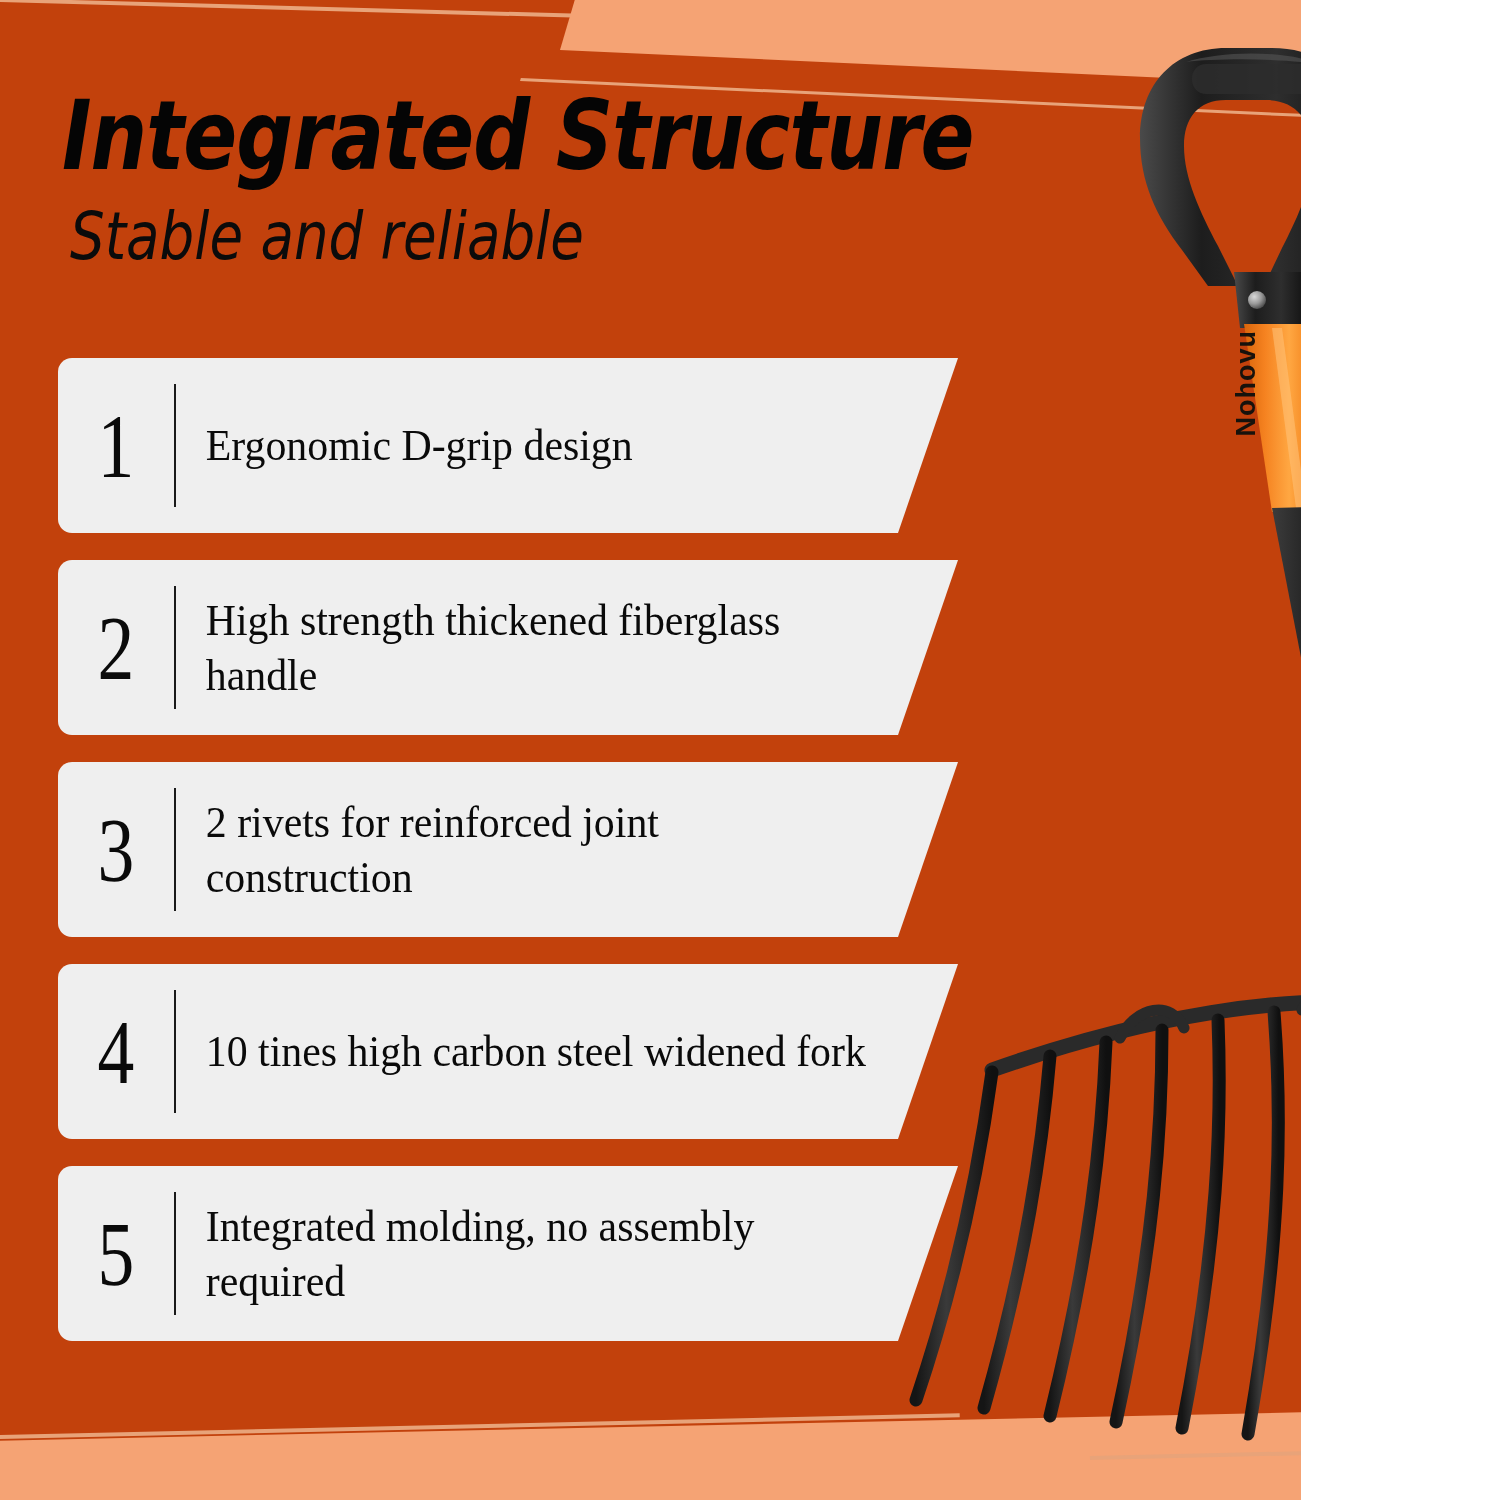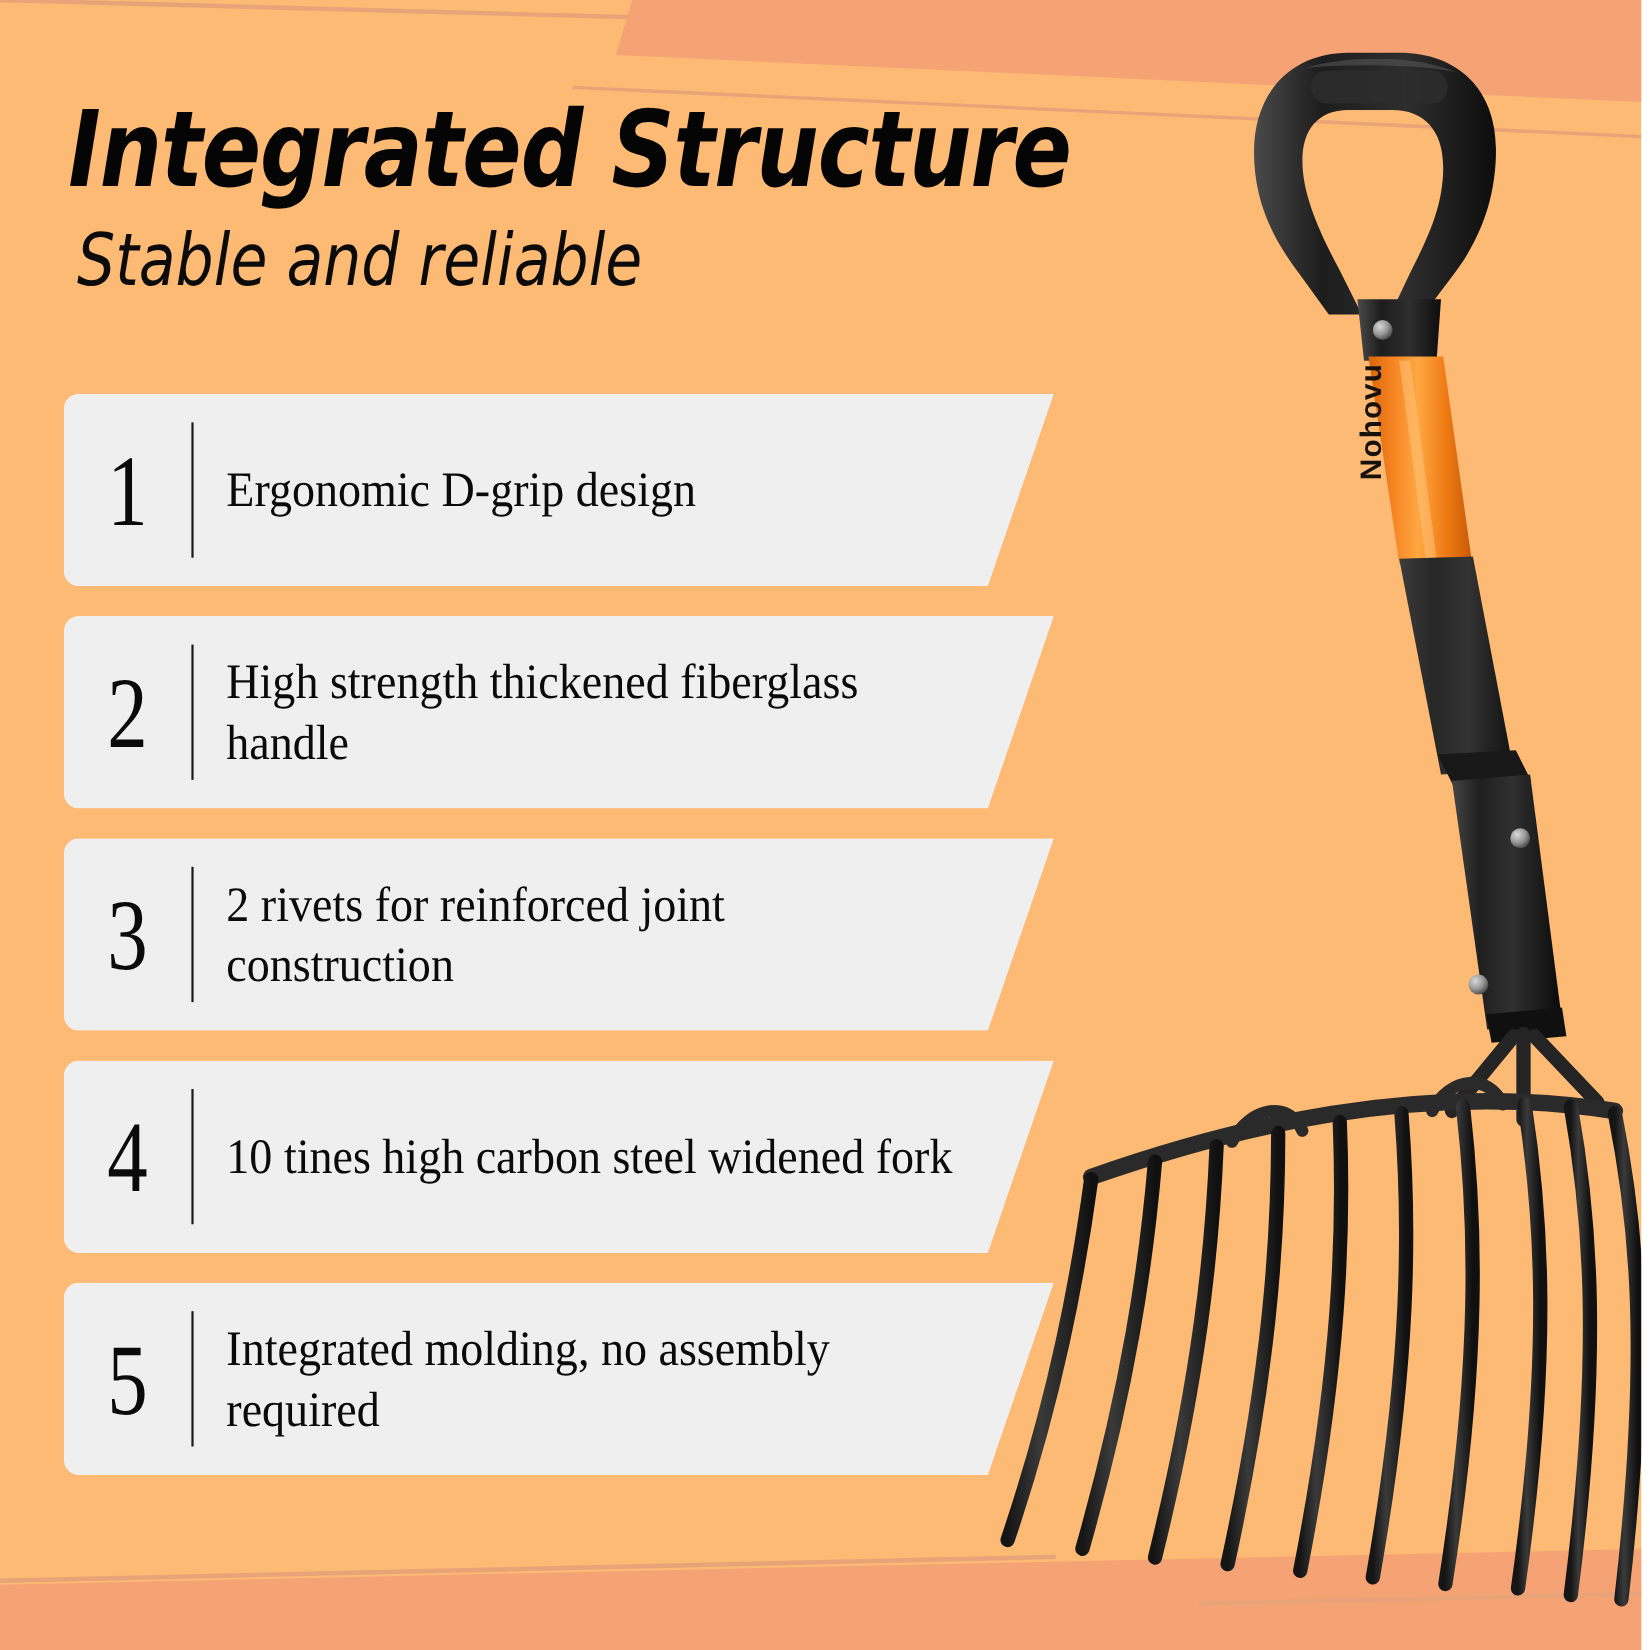--- a/index.html
+++ b/index.html
@@ -3,23 +3,23 @@
 <meta charset="utf-8">
 <title>Integrated Structure</title>
 <style>
   html, body {
     margin: 0;
     padding: 0;
     background: #ffffff;
   }
   #page {
     position: relative;
-    width: 1492px;
+    width: 1301px;
     height: 1500px;
-    background: #fdba74;
+    background: #c2410c;
     overflow: hidden;
     font-family: "Liberation Sans", sans-serif;
   }
 
   
   .deco { position: absolute; pointer-events: none; }
 
   #deco-top-right-fill {
     top: -70px; left: 560px;
     width: 1050px; height: 120px;

